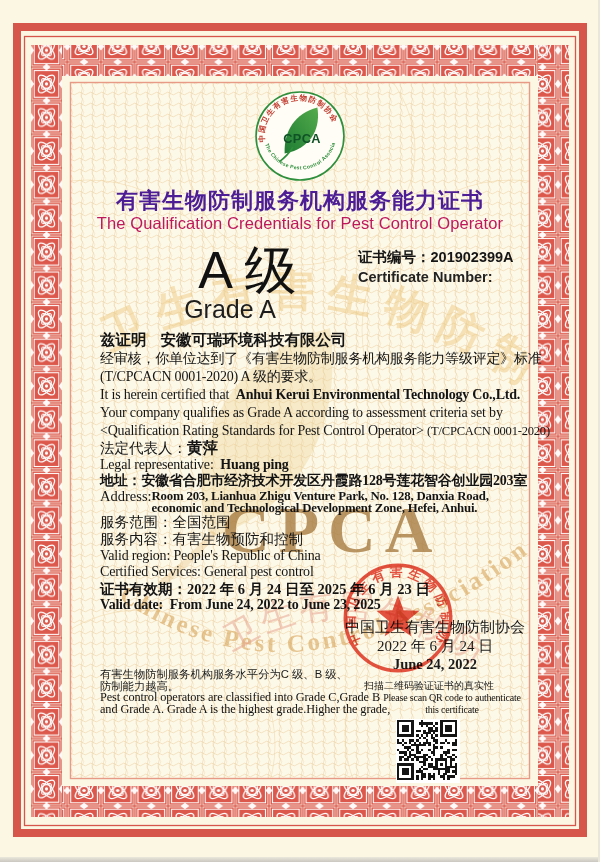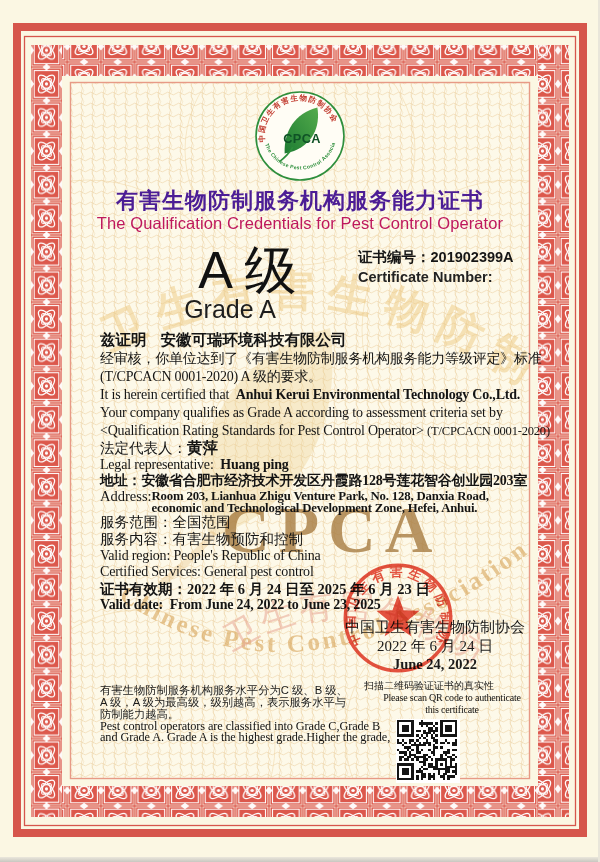--- a/index.html
+++ b/index.html
@@ -40,21 +40,21 @@
   .addr-en{display:flex;height:25px;}
   .addr-en .lbl{flex:0 0 50px;font-size:14.5px;line-height:13px;padding-top:1px;}
   .addr-en .val{font-weight:bold;font-size:12.8px;line-height:12px;letter-spacing:-0.2px;padding-top:1px;}
 
   .sig-block{left:250px;top:534px;width:230px;text-align:center;}
   .sig-name{font-size:15px;line-height:19px;color:#191919;}
   .sig-date-zh{font-size:15px;line-height:19px;font-weight:normal;}
   .sig-date-en{font-size:14.5px;line-height:16px;font-weight:bold;}
   .seal-wrap{left:266px;top:472px;width:124px;height:124px;opacity:0.88;mix-blend-mode:multiply;}
 
-  .foot-left{left:30px;top:600px;width:270px;}
+  .foot-left{left:30px;top:584px;width:270px;}
   .fl-zh{font-size:11.3px;line-height:12.2px;color:#1a1a1a;white-space:nowrap;}
   .fl-en{font-size:12.3px;line-height:11.4px;letter-spacing:-0.1px;white-space:nowrap;color:#111;}
   .foot-right{left:294px;top:596px;width:176px;}
   .fr-zh{font-size:10px;line-height:12px;white-space:nowrap;color:#1a1a1a;}
   .fr-en{font-size:10px;line-height:11.5px;letter-spacing:-0.2px;white-space:nowrap;color:#111;text-align:center;}
   .qr-box{margin-top:4px;margin-left:32px;width:62px;height:62px;background:#fff;padding:1px;}
 
   .scan-edge-bottom{position:absolute;left:0;bottom:0;width:600px;height:5px;
      background:linear-gradient(#eae7dc,#c9c7c0);}
   .scan-edge-right{position:absolute;right:0;top:0;width:2px;height:862px;background:#e9e6da;}
@@ -250,21 +250,20 @@
         <path d="M60,38 L65.4,52.5 L80.9,53.1 L68.8,62.8 L72.9,77.7 L60,69.2 L47.1,77.7 L51.2,62.8 L39.1,53.1 L54.6,52.5 Z" fill="#e23c2b"></path>
         <path id="sealArc" d="M25,85 A42,42 0 1 1 95,85" fill="none"></path>
         <text font-size="12.5" letter-spacing="4" fill="#e23c2b" font-weight="bold" font-family="Liberation Sans, sans-serif">
           <textPath href="#sealArc">中国卫生有害生物防制协会</textPath>
         </text>
       </svg>
     </div>
 
     <div class="abs foot-left sans">
       <div class="fl-zh">有害生物防制服务机构服务水平分为C 级、B 级、</div>
-      <div class="fl-zh">A 级，A 级为最高级，级别越高，表示服务水平与</div>
       <div class="fl-zh">防制能力越高。</div>
       <div class="fl-en serif">Pest control operators are classified into Grade C,Grade B</div>
       <div class="fl-en serif">and Grade A. Grade A is the highest grade.Higher the grade,</div>
     </div>
 
     <div class="abs foot-right sans">
       <div class="fr-zh">扫描二维码验证证书的真实性</div>
       <div class="fr-en serif">Please scan QR code to authenticate</div>
       <div class="fr-en serif">this certificate</div>
       <div class="qr-box">

